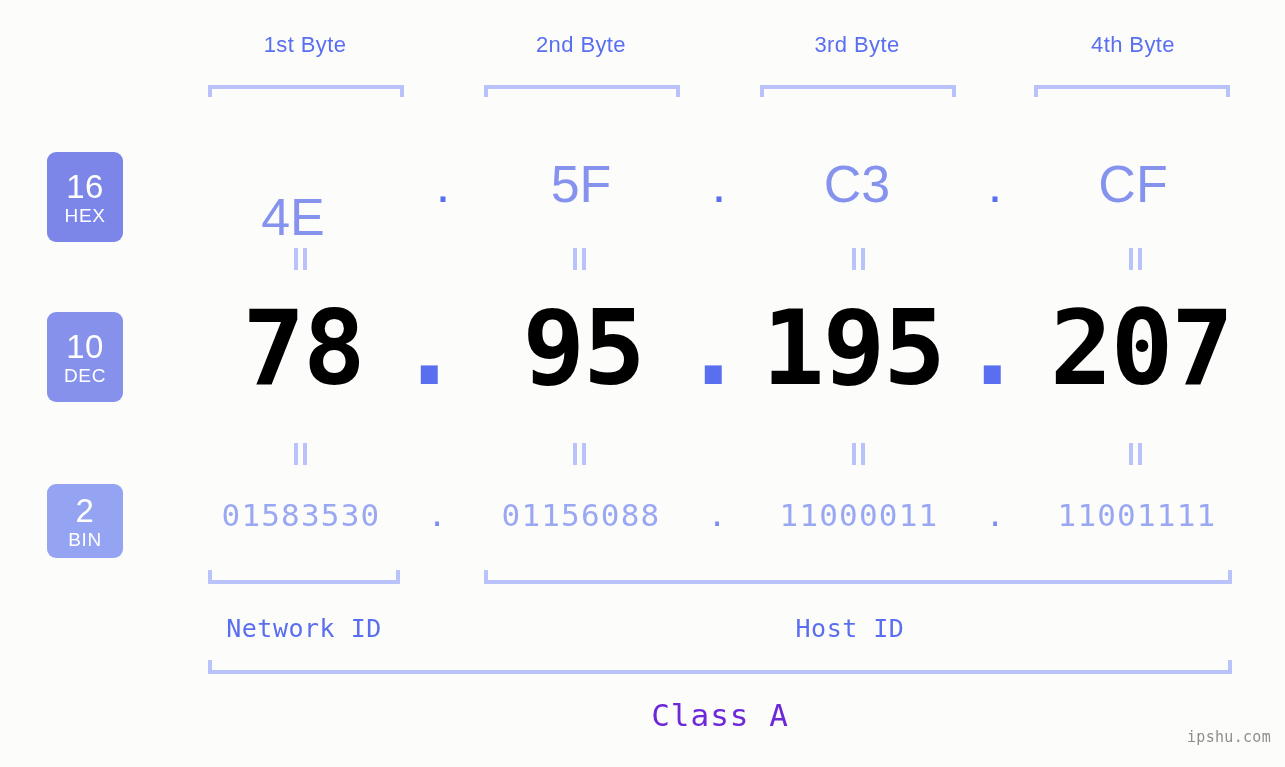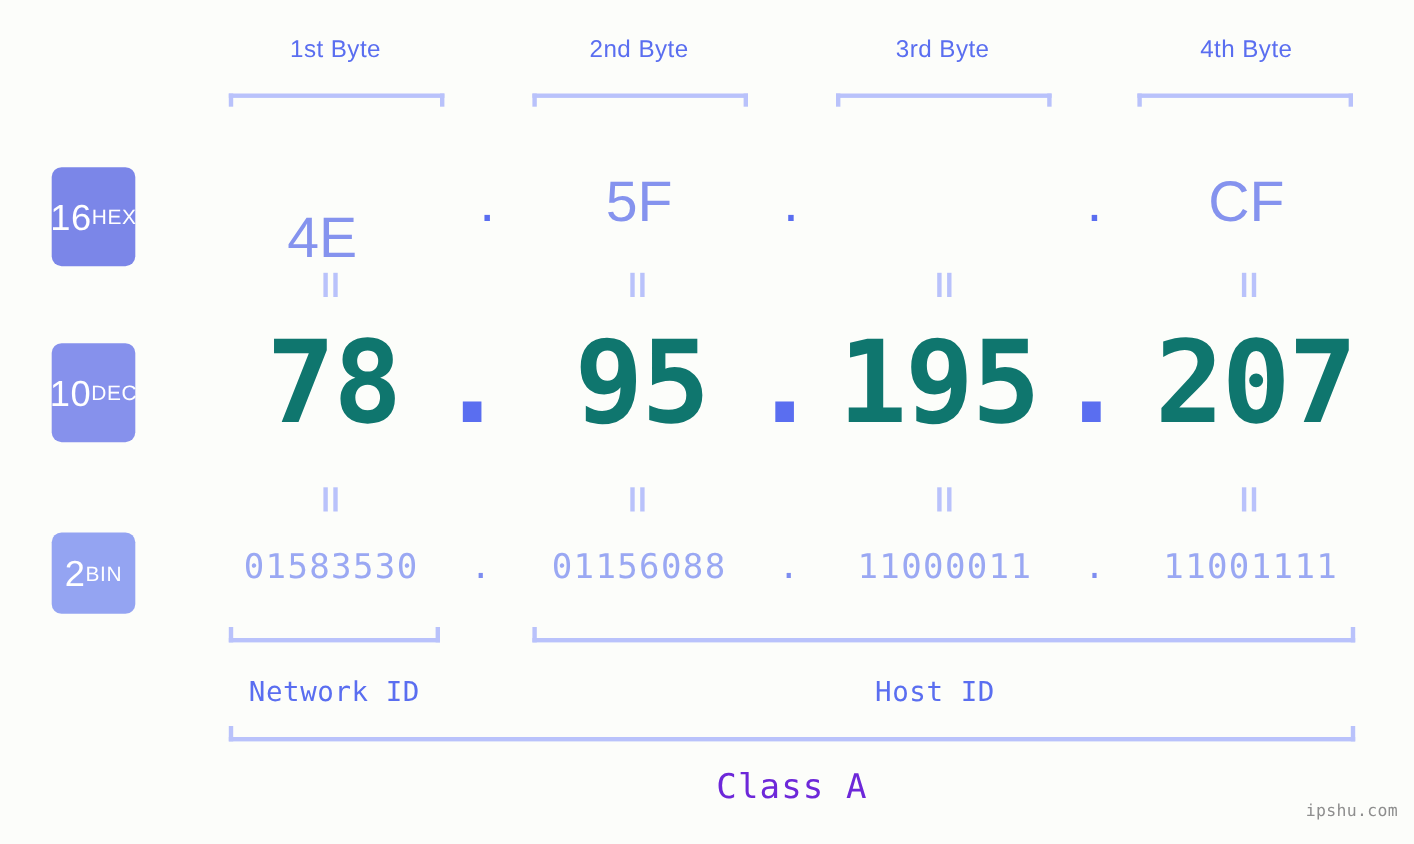--- a/index.html
+++ b/index.html
@@ -53,21 +53,21 @@
   
   .badge {
     position: absolute;
     left: 47px;
     width: 76px;
     border-radius: 9px;
     color: #ffffff;
     text-align: center;
     box-sizing: border-box;
     display: flex;
-    flex-direction: row;
+    flex-direction: column;
     align-items: center;
     justify-content: center;
     line-height: 1;
   }
   .badge .num {
     font-size: 33px;
     font-weight: 400;
     letter-spacing: 0.5px;
   }
   .badge .nam {
@@ -99,21 +99,21 @@
     color: #5a6ef0;
     top: 158px;
     line-height: 1;
   }
 
   
   .dec-val {
     font-family: "DejaVu Sans Mono", monospace;
     font-size: 104px;
     font-weight: bold;
-    color: #0f766e;
+    color: #000000;
     top: 296px;
     line-height: 1;
     letter-spacing: -2px;
     text-align: center;
   }
   .dec-dot {
     font-family: "DejaVu Sans Mono", monospace;
     font-size: 104px;
     font-weight: bold;
     color: #5a6ef0;
@@ -212,20 +212,21 @@
   </div>
   <div class="badge" id="badge-bin">
     <span class="num">2</span>
     <span class="nam">BIN</span>
   </div>
 
   <div class="cell hex-val" style="left:184px; width:218px;margin-top:33px;">4E</div>
   <div class="cell hex-dot" style="left:414px; width:58px;">.</div>
   <div class="cell hex-val" style="left:472px; width:218px;">5F</div>
   <div class="cell hex-dot" style="left:690px; width:58px;">.</div>
+  <div class="cell hex-val" style="left:748px; width:218px;">C3</div>
   <div class="cell hex-dot" style="left:966px; width:58px;">.</div>
   <div class="cell hex-val" style="left:1024px; width:218px;">CF</div>
 
   <div class="eq" style="left:294px; top:248px;">
       <i class="a"></i>
       <i class="b"></i>
     </div>
   <div class="eq" style="left:573px; top:248px;">
       <i class="a"></i>
       <i class="b"></i>

